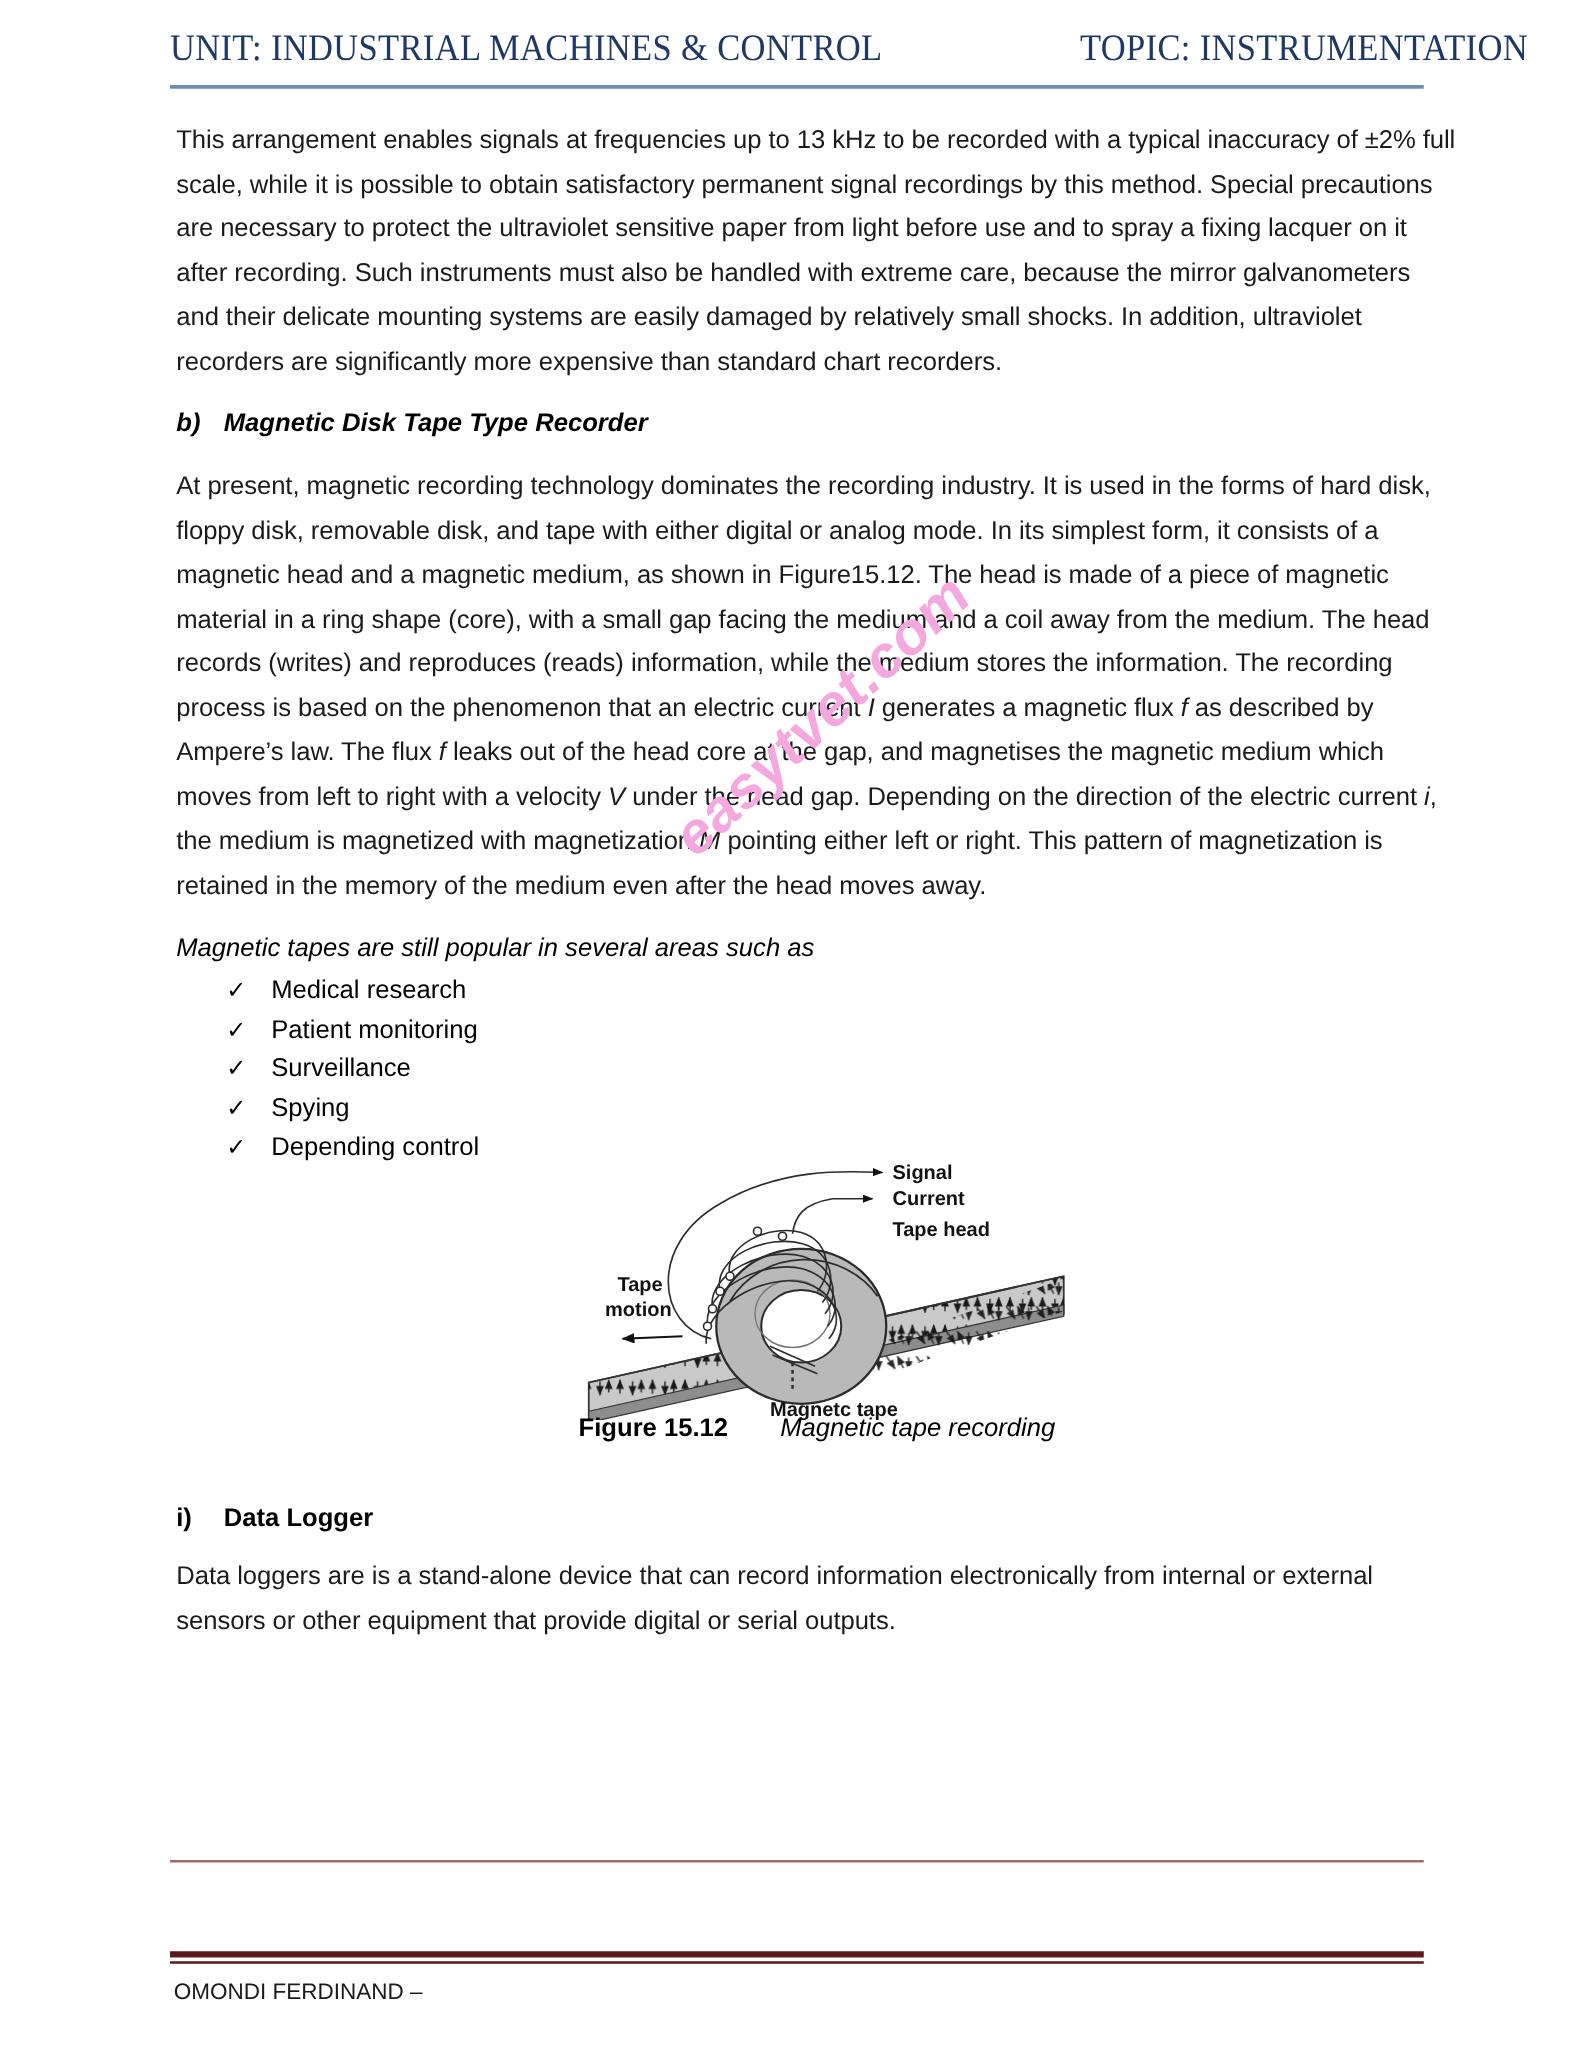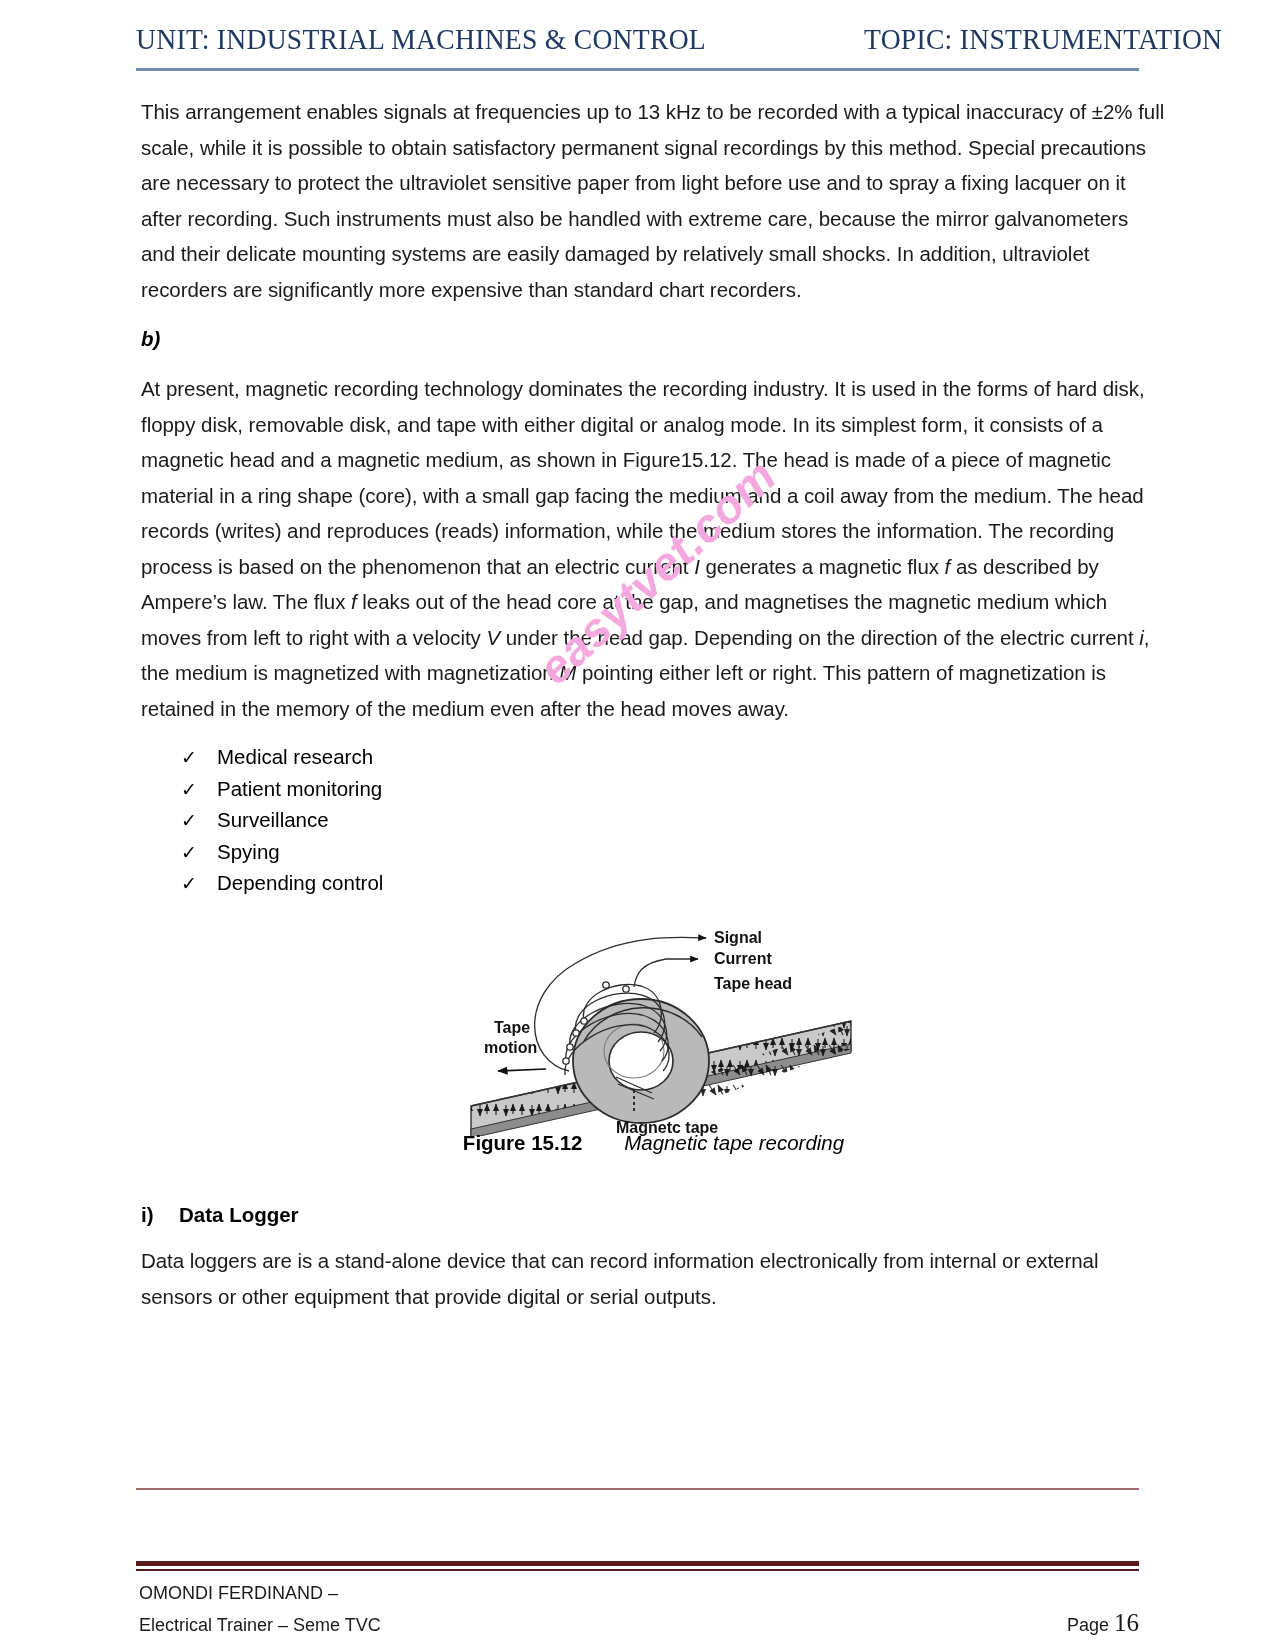--- a/index.html
+++ b/index.html
@@ -214,24 +214,26 @@
     </div>
   </div>
   <div class="header-rule"></div>
 
   <div class="content">
 
     <p class="body">This arrangement enables signals at frequencies up to 13 kHz to be recorded with a typical inaccuracy of ±2% full scale, while it is possible to obtain satisfactory permanent signal recordings by this method. Special precautions are necessary to protect the ultraviolet sensitive paper from light before use and to spray a fixing lacquer on it after recording. Such instruments must also be handled with extreme care, because the mirror galvanometers and their delicate mounting systems are easily damaged by relatively small shocks. In addition, ultraviolet recorders are significantly more expensive than standard chart recorders.</p>
 
     <div class="heading-sub">
       <span class="marker">b)</span>
+      <span>Magnetic Disk Tape Type Recorder</span>
     </div>
 
     <p class="body"><span>At present, magnetic recording technology dominates the recording industry. It is used in the forms of hard disk, floppy disk, removable disk, and tape with either digital or analog mode. In its simplest form, it consists of a magnetic head and a magnetic medium, as shown in Figure15.12. The head is made of a piece of magnetic material in a ring shape (core), with a small gap facing the medium and a coil away from the medium. The head records (writes) and reproduces (reads) information, while the medium stores the information. The recording process is based on the phenomenon that an electric current </span><em class="var">I</em><span> generates a magnetic flux </span><em class="var">f</em><span> as described by Ampere’s law. The flux </span><em class="var">f</em><span> leaks out of the head core at the gap, and magnetises the magnetic medium which moves from left to right with a velocity </span><em class="var">V</em><span> under the head gap. Depending on the direction of the electric current </span><em class="var">i</em><span>, the medium is magnetized with magnetization </span><em class="var">M</em><span> pointing either left or right. This pattern of magnetization is retained in the memory of the medium even after the head moves away.</span></p>
 
+    <p class="lead-italic">Magnetic tapes are still popular in several areas such as</p>
 
     <ul class="checklist">
       <li>
         <span class="tick">✓</span>
         <span>Medical research</span>
       </li>
       <li>
         <span class="tick">✓</span>
         <span>Patient monitoring</span>
       </li>
@@ -346,19 +348,15 @@
 
   <div class="footer-rule-outer"></div>
   <div class="footer-rule-top"></div>
   <div class="footer-rule-bottom"></div>
 
   <div class="footer">
     <div class="footer-line">
       <span>OMONDI FERDINAND –</span>
       <span></span>
     </div>
-    <div class="footer-line">
-      <span>Electrical Trainer – Seme TVC</span>
-      <span class="page-num"><span>Page</span> <span class="num">16</span></span>
-    </div>
   </div>
 
 </div>
 
 </body></html>

